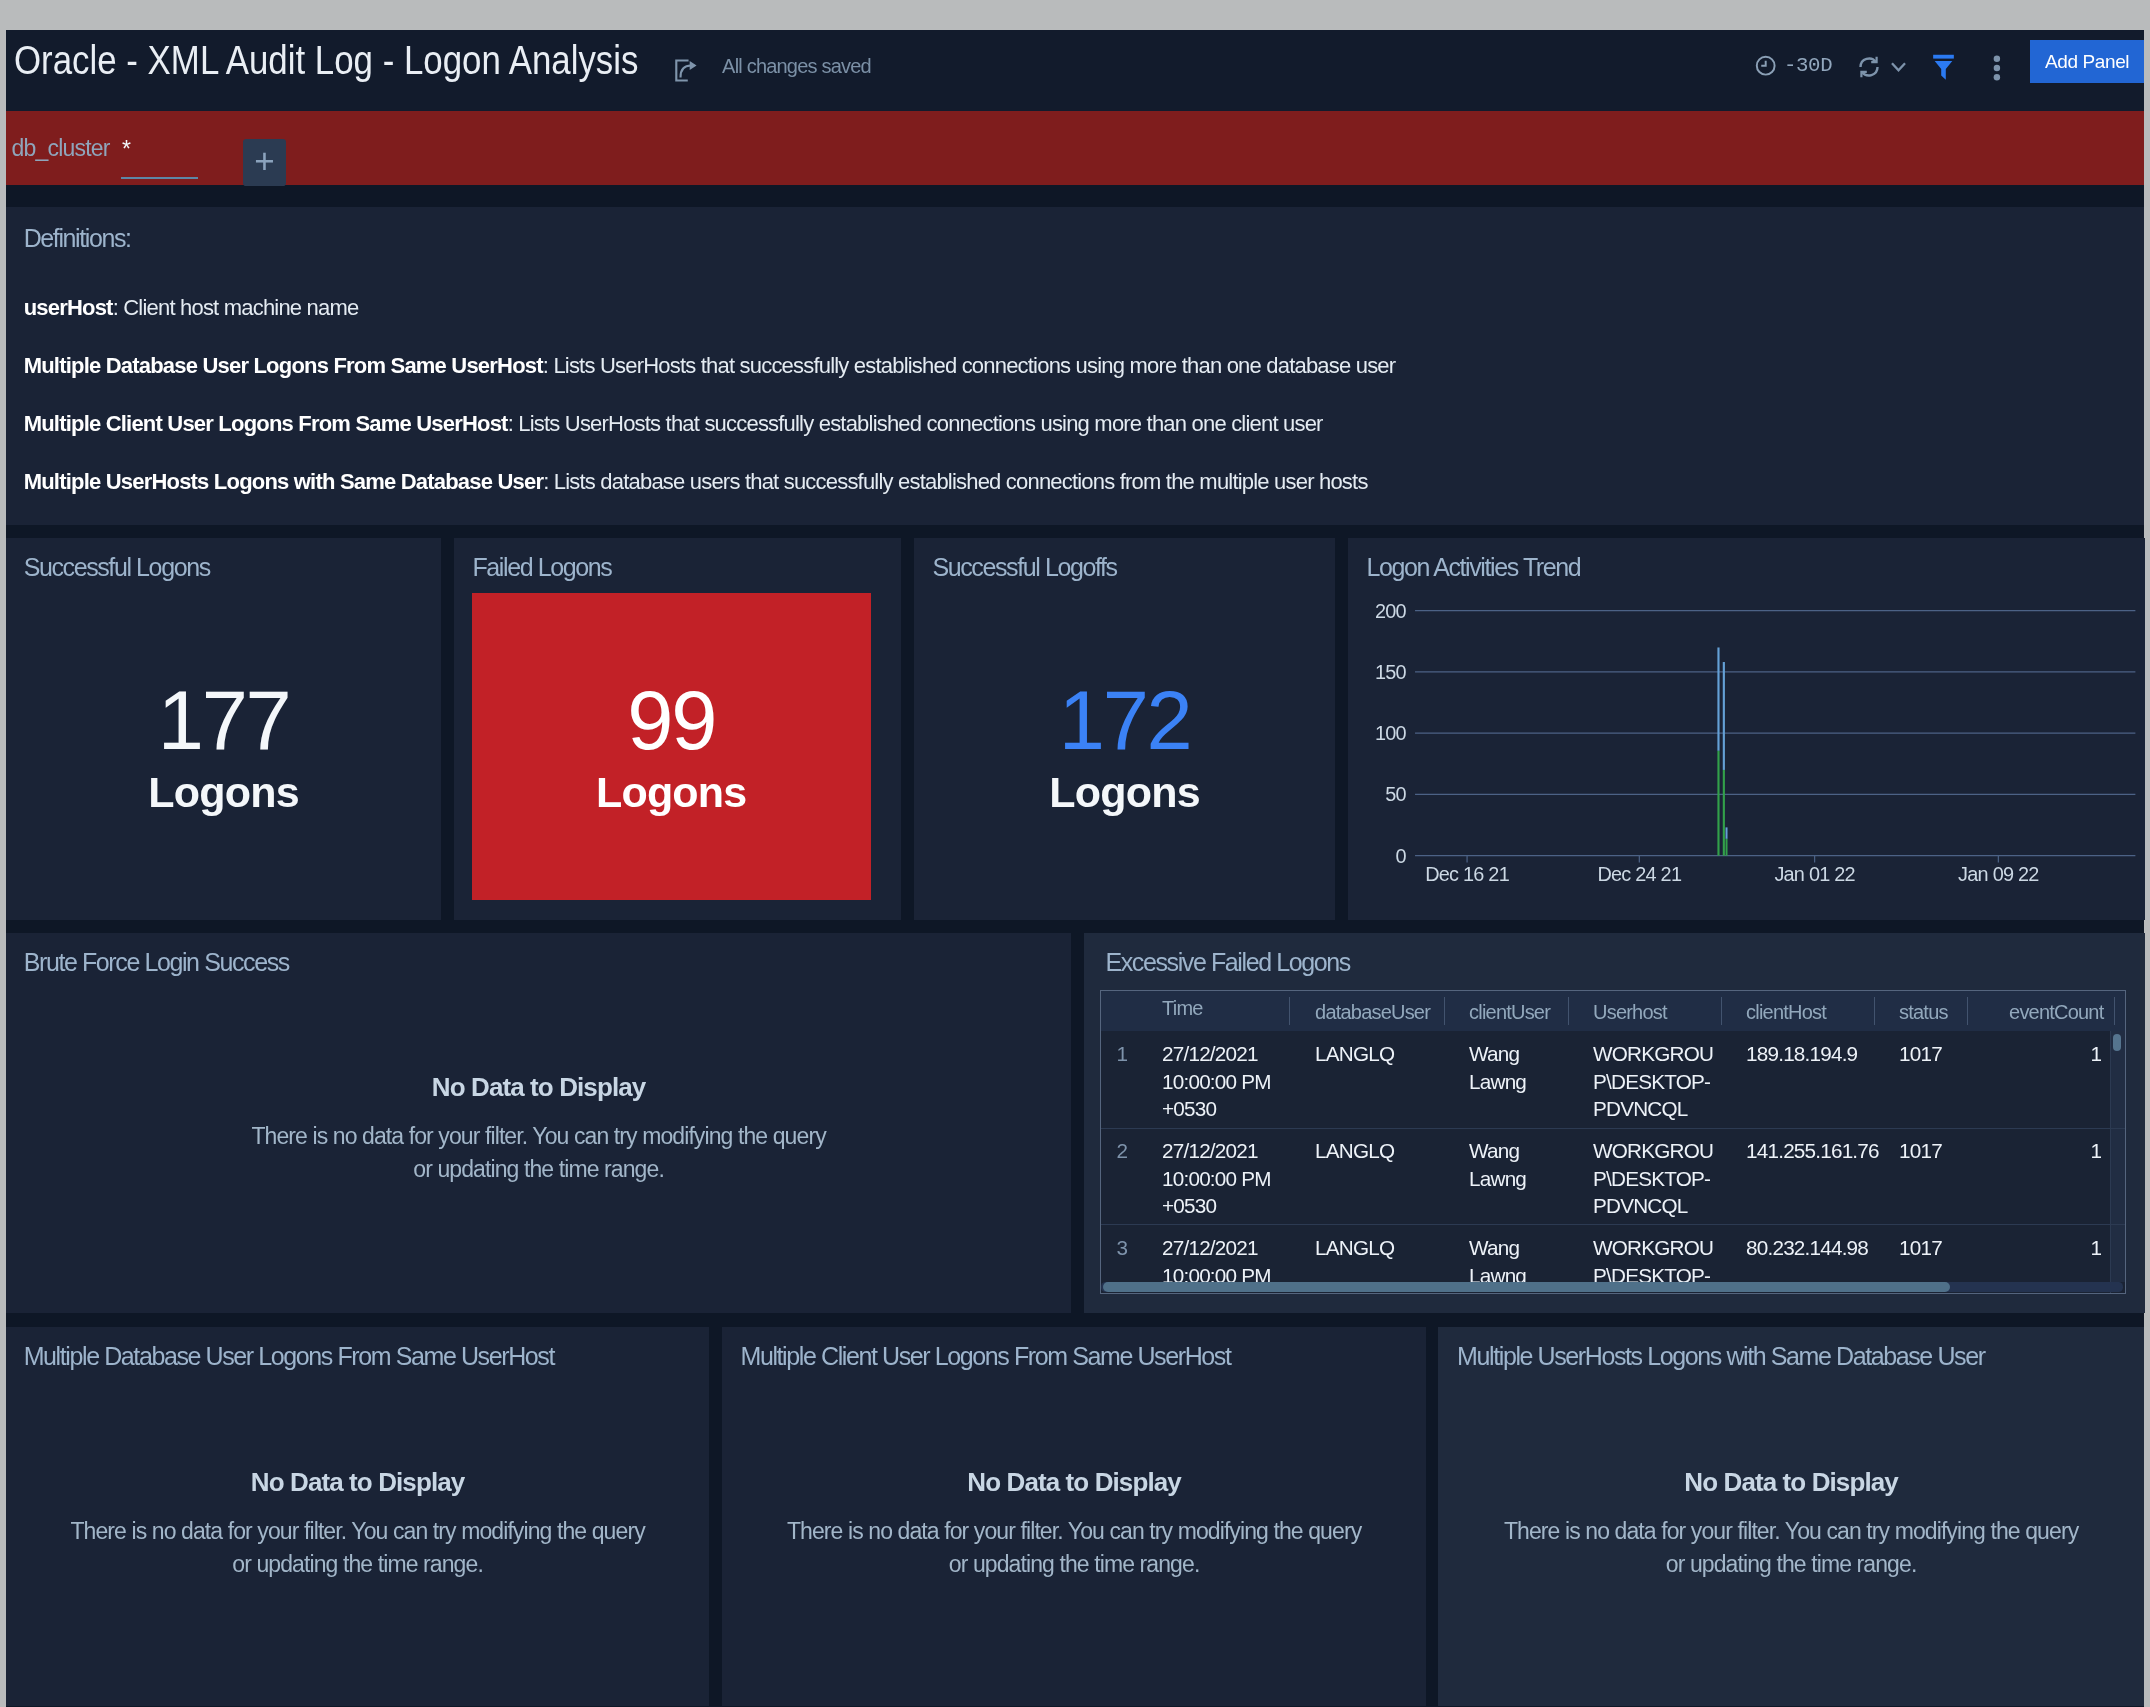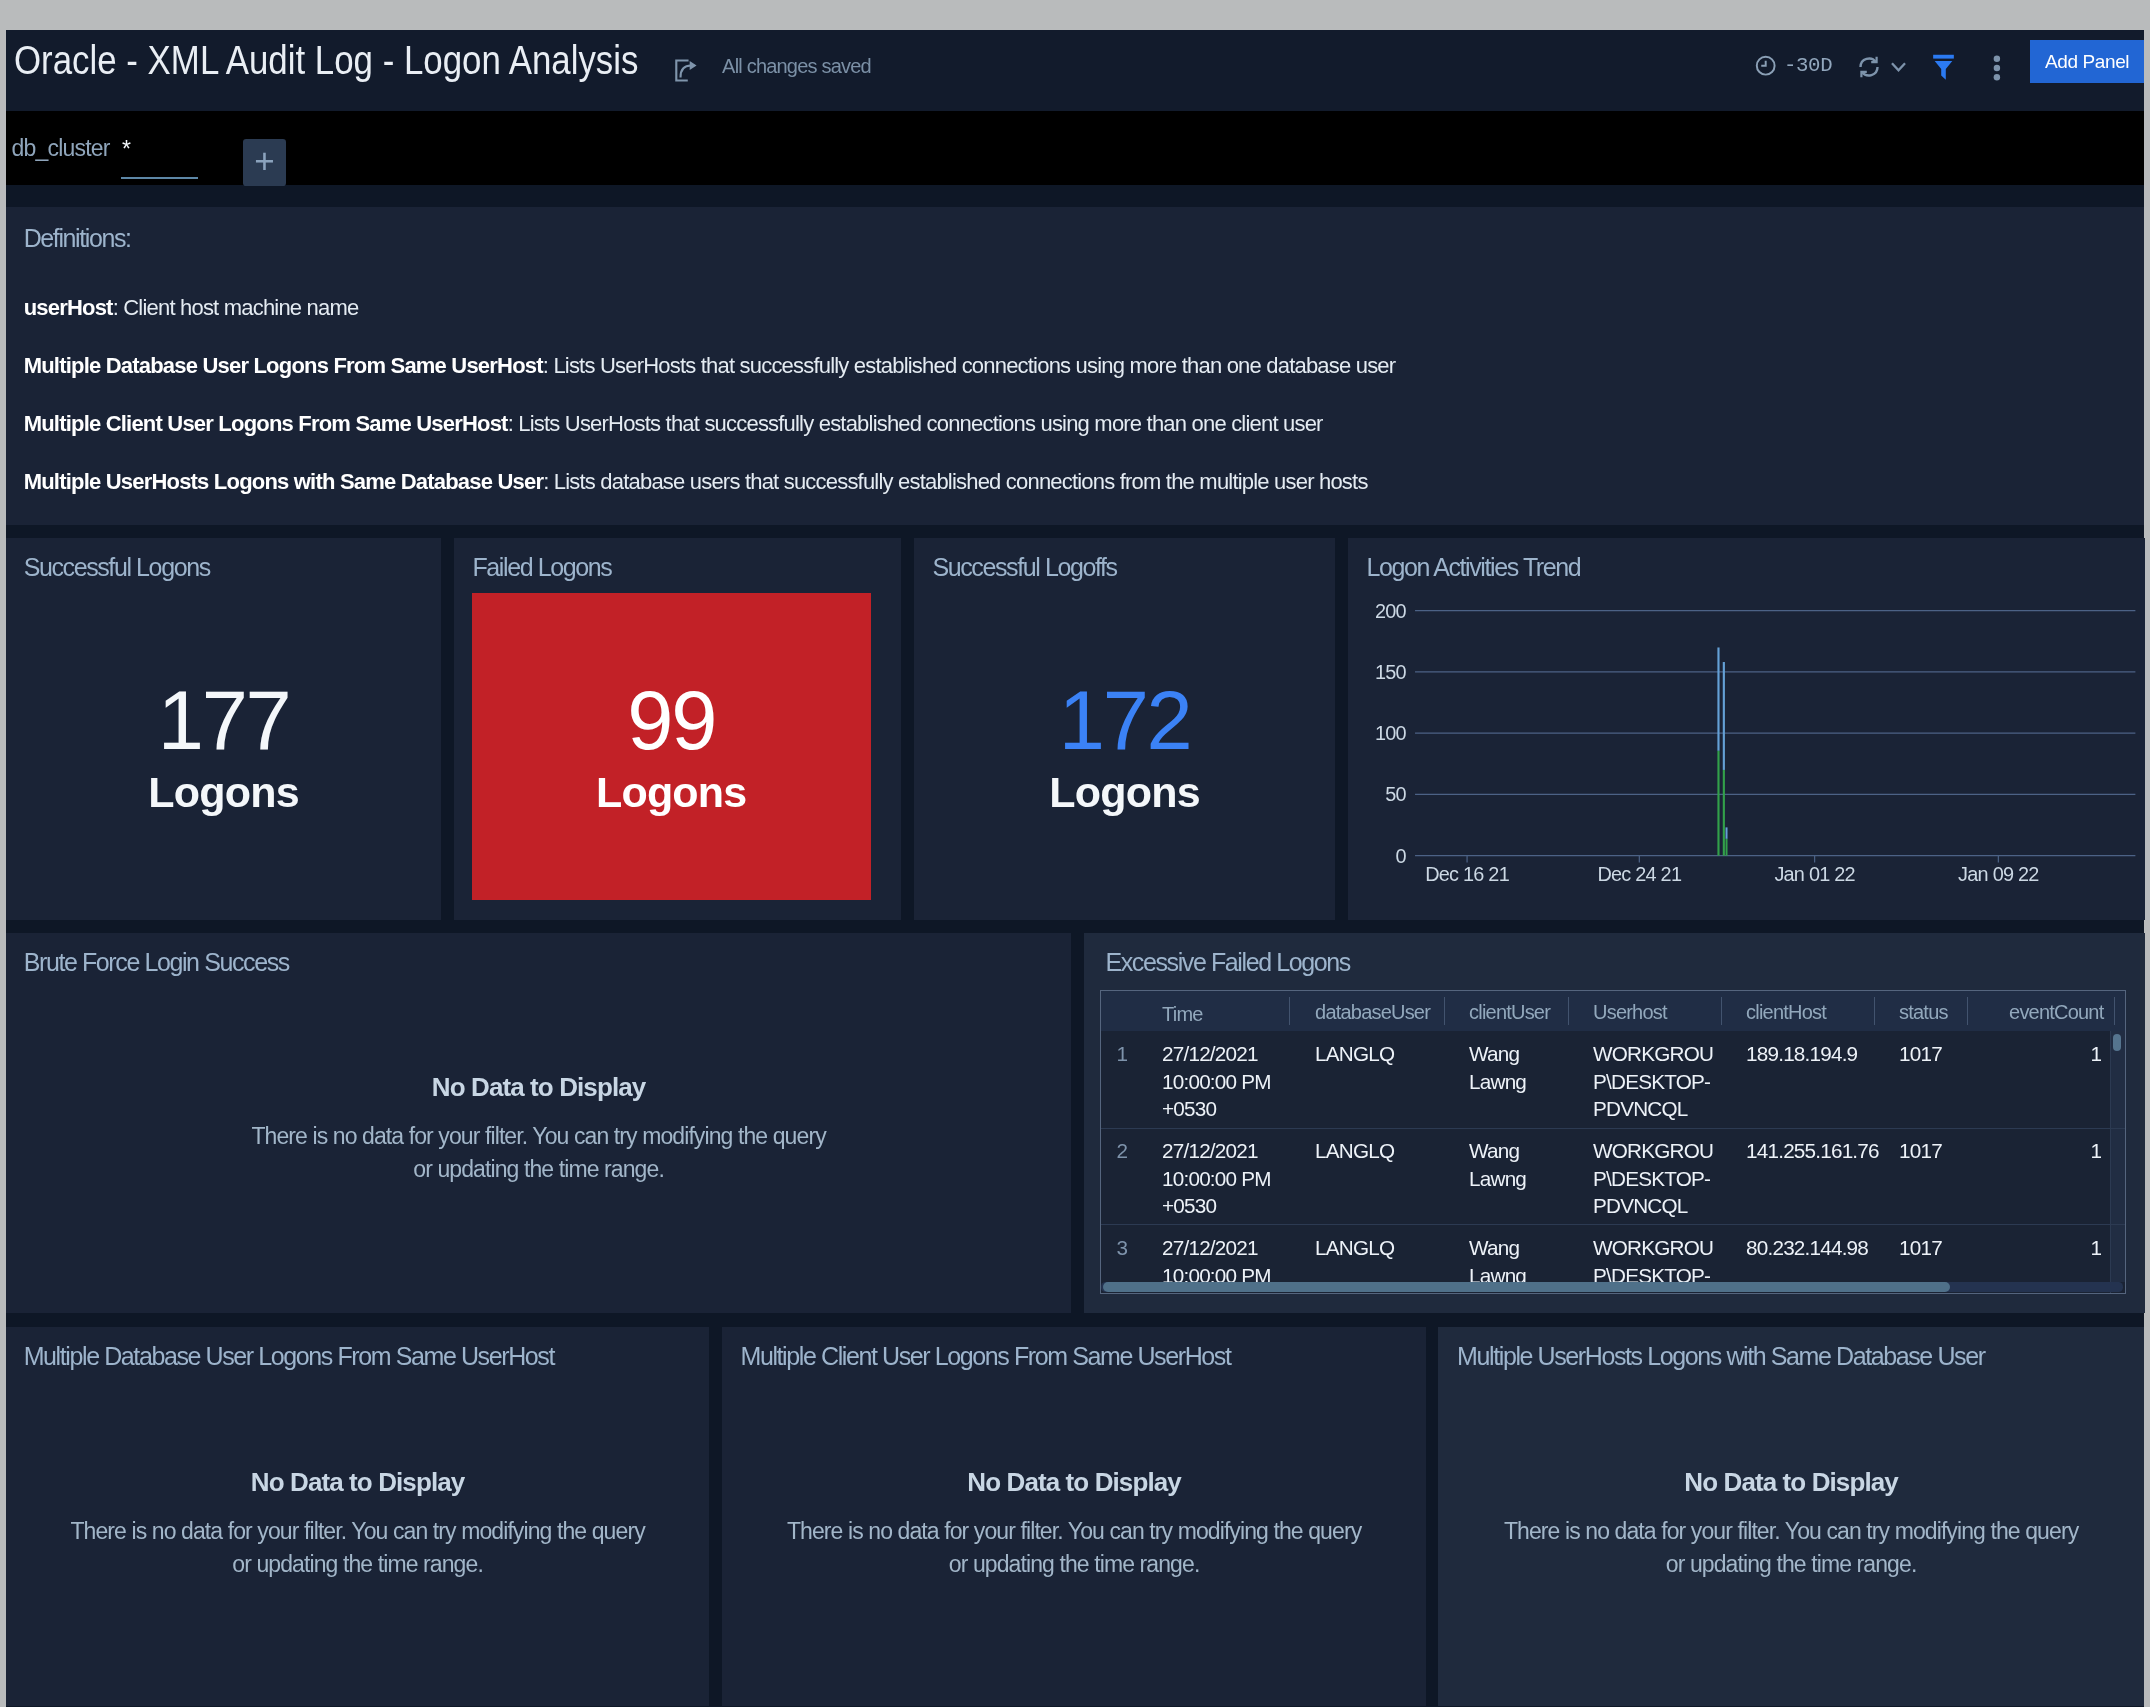--- a/index.html
+++ b/index.html
@@ -52,21 +52,21 @@
 
     <svg class="abs" style="left:1984px;top:25px;" width="13.8" height="27.6" viewBox="0 0 18 36" fill="#7d93ab">
       <circle cx="9" cy="5" r="4.2"></circle>
           <circle cx="9" cy="17" r="4.2"></circle>
           <circle cx="9" cy="29" r="4.2"></circle>
     </svg>
 
     <div class="abs" style="left:2024px;top:10px;width:114px;height:43px;background:#2266d4;color:#fff;font-size:19px;letter-spacing:-0.4px;text-align:center;line-height:43px;">Add Panel</div>
   </div>
 
-  <div class="abs" style="left:0;top:81px;width:2138px;height:74px;background:#000000;">
+  <div class="abs" style="left:0;top:81px;width:2138px;height:74px;background:#7f1d1d;">
     <div class="abs" style="left:5.4px;top:24px;font-size:23px;letter-spacing:-0.8px;color:#8fa5bb;">db_cluster</div>
     <div class="abs" style="left:116px;top:25px;font-size:23px;color:#f2f6fa;">*</div>
     <div class="abs" style="left:115px;top:66px;width:77px;height:1.5px;background:#5d87a6;"></div>
     <div class="abs" style="left:237px;top:27.6px;width:43px;height:47px;background:#2b3b52;border-radius:3.1px;">
       <div class="abs" style="left:0;top:0;width:43px;height:47px;color:#8ba3bd;font-size:35px;font-weight:400;text-align:center;line-height:44px;">+</div>
     </div>
   </div>
 
   <div class="panel" style="left:0;top:177px;width:2138px;height:318px;">
     <div class="ptitle" style="left:17.6px;top:17px;">Definitions:</div>
@@ -145,21 +145,21 @@
   <div class="panel lite" style="left:1078px;top:903px;width:1061px;height:380px;">
     <div class="ptitle" style="left:21.4px;top:14.6px;">Excessive Failed Logons</div>
 
     <div class="abs" style="left:16px;top:57px;width:1026px;height:304px;border:0.8px solid #55657e;overflow:hidden;background:#1a2334;">
 
       <div class="abs" style="left:0;top:0;width:1024px;height:40px;background:#202d45;"></div>
 
       <div class="abs" style="left:1009px;top:40px;width:14.6px;height:251px;background:#212d43;"></div>
       <div class="abs" style="left:1009px;top:40px;width:0.8px;height:263px;background:#2c3a52;"></div>
       <div class="abs" style="left:0;top:0;width:1024px;height:40px;font-size:20px;letter-spacing:-0.8px;color:#92a8bc;">
-        <span class="abs" style="left:61px;top:12px;">Time</span>
+        <span class="abs" style="left:61px;top:6px;">Time</span>
         <span class="abs" style="left:214px;top:10px;">databaseUser</span>
         <span class="abs" style="left:368px;top:10px;">clientUser</span>
         <span class="abs" style="left:492px;top:10px;">Userhost</span>
         <span class="abs" style="left:645px;top:10px;">clientHost</span>
         <span class="abs" style="left:798px;top:10px;">status</span>
         <span class="abs" style="left:908px;top:10px;">eventCount</span>
         <span class="abs" style="left:188px;top:6.1px;width:0.8px;height:27.6px;background:#42536e;"></span>
         <span class="abs" style="left:343px;top:6.1px;width:0.8px;height:27.6px;background:#42536e;"></span>
         <span class="abs" style="left:467px;top:6.1px;width:0.8px;height:27.6px;background:#42536e;"></span>
         <span class="abs" style="left:620px;top:6.1px;width:0.8px;height:27.6px;background:#42536e;"></span>

